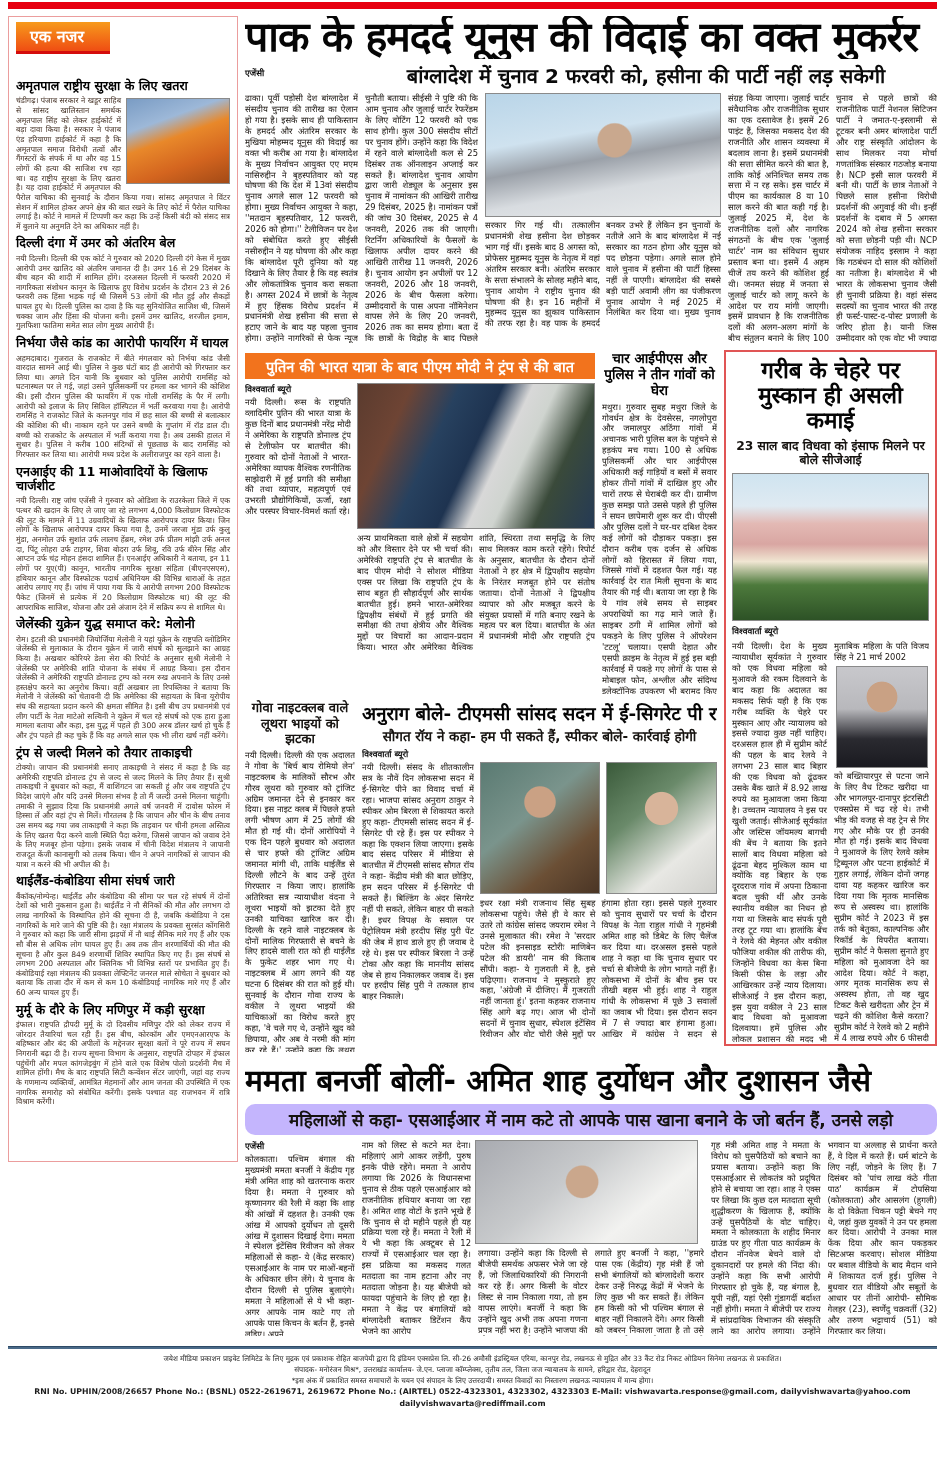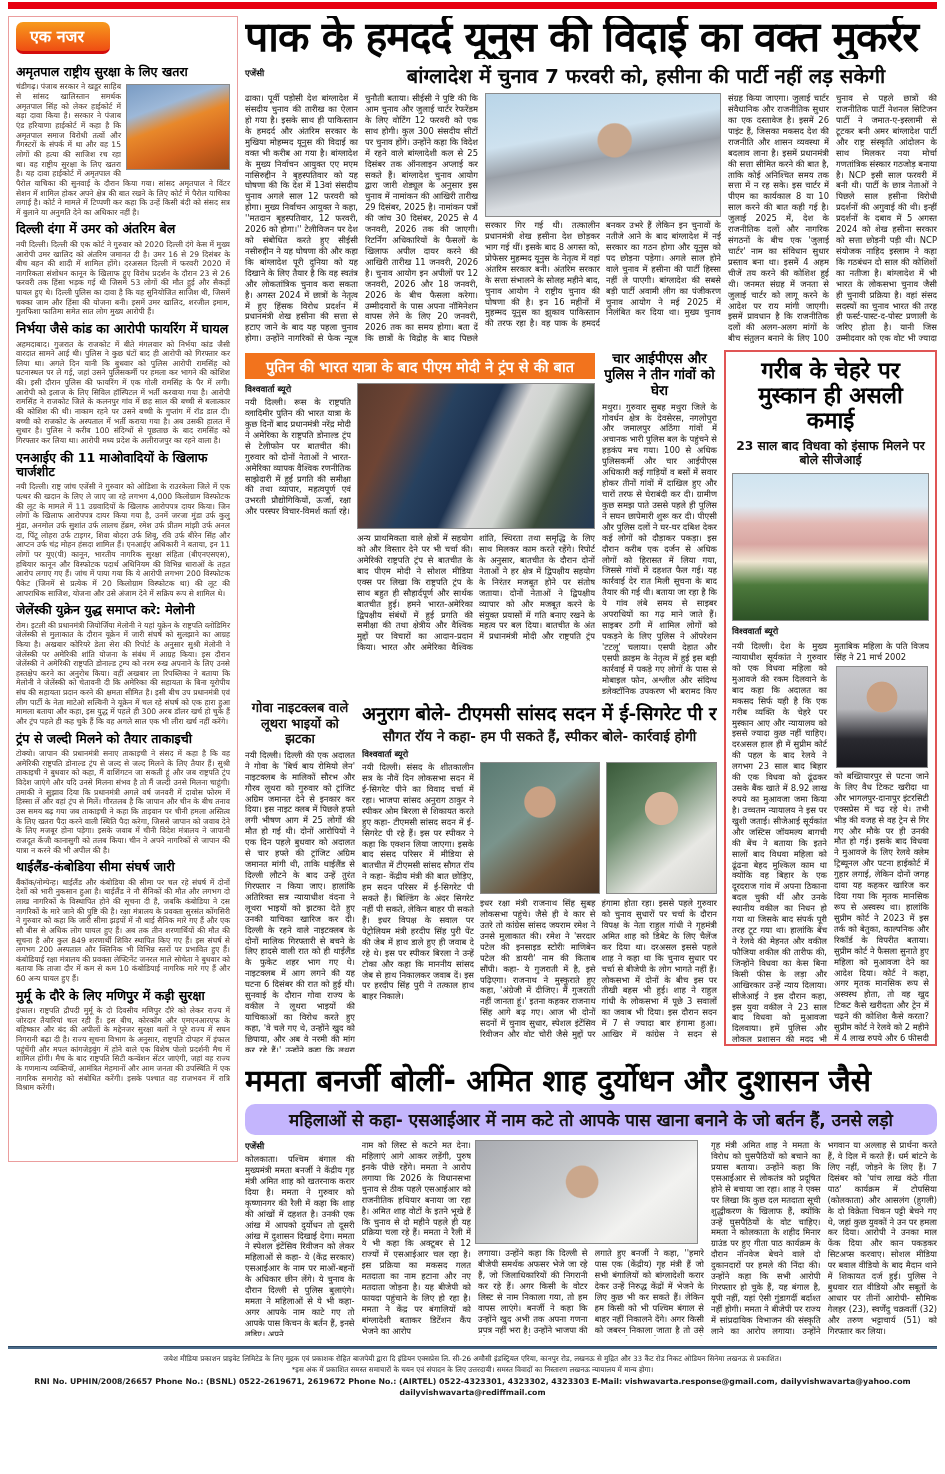--- a/index.html
+++ b/index.html
@@ -28,21 +28,21 @@
   .site-text { font-size:14px; font-weight:800; color:#111; }
   .red-band { height:7px; background:#e7000f; margin:2px 8px 0 8px; }
 
   
   .content { display:flex; margin:7px 8px 0 8px; align-items:flex-start; }
 
   
   .sidebar { width:230px; height:1146px; border:1px solid #eb9d9d; padding:5px 7px; overflow:hidden; }
   .sb-tab { display:inline-block; background:linear-gradient(180deg,#f79a1c,#ef4d13);
     color:#fff; font-weight:900; font-size:16px; padding:3px 26px 4px 14px;
-    border-bottom:3px solid #d40c0c; margin:0 0 6px 0;border-radius:7px; }
+    border-bottom:3px solid #d40c0c; margin:0 0 20px 0; }
   .sb-article h3 { font-size:12.6px; font-weight:800; color:#000; margin:5px 0 3px 0; line-height:1.15; }
   .sb-article p { font-size:7.6px; line-height:1.27; text-align:justify; color:#412e22; }
   .sb-photo { float:right; width:104px; height:86px; margin:2px 0 3px 5px; border:1px solid #b88;
     background:linear-gradient(160deg,#7a9cc4 0%,#9db8d8 28%,#e8882a 46%,#d4651f 72%,#a34a16 100%); }
 
   
   .main { flex:1; margin-left:7px; min-width:0; }
   .byline { font-size:8.6px; font-weight:800; color:#111; margin-bottom:2px; }
   .news-text { font-size:8.4px; line-height:1.3; text-align:justify; color:#1b1611; }
 
@@ -169,21 +169,21 @@
         <p>इंफाल। राष्ट्रपति द्रौपदी मुर्मू के दो दिवसीय मणिपुर दौरे को लेकर राज्य में जोरदार तैयारियां चल रही हैं। इस बीच, कोरकॉम और एमएनआरएफ के बहिष्कार और बंद की अपीलों के मद्देनजर सुरक्षा बलों ने पूरे राज्य में सघन निगरानी बढ़ा दी है। राज्य सूचना विभाग के अनुसार, राष्ट्रपति दोपहर में इंफाल पहुंचेंगी और मपल कांगजेइबुंग में होने वाले एक विशेष पोलो प्रदर्शनी मैच में शामिल होंगी। मैच के बाद राष्ट्रपति सिटी कन्वेंशन सेंटर जाएंगी, जहां वह राज्य के गणमान्य व्यक्तियों, आमंत्रित मेहमानों और आम जनता की उपस्थिति में एक नागरिक समारोह को संबोधित करेंगी। इसके पश्चात वह राजभवन में रात्रि विश्राम करेंगी।</p>
       </div>
     </div>
 
     <div class="main">
 
       <div>
         <div class="ms-headline">पाक के हमदर्द यूनुस की विदाई का वक्त मुकर्रर</div>
         <div class="ms-subrow">
           <div class="byline" style="width:110px;margin-top:5px">एजेंसी</div>
-          <div class="ms-subhead">बांग्लादेश में चुनाव 7 फरवरी को, हसीना की पार्टी नहीं लड़ सकेगी</div>
+          <div class="ms-subhead">बांग्लादेश में चुनाव 2 फरवरी को, हसीना की पार्टी नहीं लड़ सकेगी</div>
         </div>
         <div class="ms-body">
           <div class="ms-col news-text">ढाका। पूर्वी पड़ोसी देश बांग्लादेश में संसदीय चुनाव की तारीख का ऐलान हो गया है। इसके साथ ही पाकिस्तान के हमदर्द और अंतरिम सरकार के मुखिया मोहम्मद यूनुस की विदाई का वक्त भी करीब आ गया है। बांग्लादेश के मुख्य निर्वाचन आयुक्त एए मएम नासिरुद्दीन ने बृहस्पतिवार को यह घोषणा की कि देश में 13वां संसदीय चुनाव अगले साल 12 फरवरी को होगा। मुख्य निर्वाचन आयुक्त ने कहा, ''मतदान बृहस्पतिवार, 12 फरवरी, 2026 को होगा।'' टेलीविजन पर देश को संबोधित करते हुए सीईसी नसीरुद्दीन ने यह घोषणा की और कहा कि बांग्लादेश पूरी दुनिया को यह दिखाने के लिए तैयार है कि वह स्वतंत्र और लोकतांत्रिक चुनाव करा सकता है। अगस्त 2024 में छात्रों के नेतृत्व में हुए हिंसक विरोध प्रदर्शन में प्रधानमंत्री शेख हसीना की सत्ता से हटाए जाने के बाद यह पहला चुनाव होगा। उन्होंने नागरिकों से फेक न्यूज और अफवाहों से सावधान रहने की अपील की और इसे चुनावों से पहले एक बड़ी</div>
           <div class="ms-col news-text">चुनौती बताया। सीईसी ने पुष्टि की कि आम चुनाव और जुलाई चार्टर रेफरेंडम के लिए वोटिंग 12 फरवरी को एक साथ होगी। कुल 300 संसदीय सीटों पर चुनाव होंगे। उन्होंने कहा कि विदेश में रहने वाले बांग्लादेशी कल से 25 दिसंबर तक ऑनलाइन अप्लाई कर सकते हैं। बांग्लादेश चुनाव आयोग द्वारा जारी शेड्यूल के अनुसार इस चुनाव में नामांकन की आखिरी तारीख 29 दिसंबर, 2025 है। नामांकन पत्रों की जांच 30 दिसंबर, 2025 से 4 जनवरी, 2026 तक की जाएगी। रिटर्निंग अधिकारियों के फैसलों के खिलाफ अपील दायर करने की आखिरी तारीख 11 जनवरी, 2026 है। चुनाव आयोग इन अपीलों पर 12 जनवरी, 2026 और 18 जनवरी, 2026 के बीच फैसला करेगा। उम्मीदवारों के पास अपना नॉमिनेशन वापस लेने के लिए 20 जनवरी, 2026 तक का समय होगा। बता दें कि छात्रों के विद्रोह के बाद पिछले साल 5 अगस्त को अवामी लीग</div>
           <div class="ms-mid">
             <div class="photo photo-yunus"></div>
             <div class="ms-col3 news-text">सरकार गिर गई थी। तत्कालीन प्रधानमंत्री शेख हसीना देश छोड़कर भाग गई थीं। इसके बाद 8 अगस्त को, प्रोफेसर मुहम्मद यूनुस के नेतृत्व में वहां अंतरिम सरकार बनी। अंतरिम सरकार के सत्ता संभालने के सोलह महीने बाद, चुनाव आयोग ने राष्ट्रीय चुनाव की घोषणा की है। इन 16 महीनों में मुहम्मद यूनुस का झुकाव पाकिस्तान की तरफ रहा है। वह पाक के हमदर्द बनकर उभरे हैं लेकिन इन चुनावों के नतीजे आने के बाद बांग्लादेश में नई सरकार का गठन होगा और यूनुस को पद छोड़ना पड़ेगा। अगले साल होने वाले चुनाव में हसीना की पार्टी हिस्सा नहीं ले पाएगी। बांग्लादेश की सबसे बड़ी पार्टी अवामी लीग का पंजीकरण चुनाव आयोग ने मई 2025 में निलंबित कर दिया था। मुख्य चुनाव आयुक्त ने बताया कि उसी दिन जुलाई चार्टर को लेकर जनमत</div>
           </div>
           <div class="ms-col last news-text">संग्रह किया जाएगा। जुलाई चार्टर संवैधानिक और राजनीतिक सुधार का एक दस्तावेज है। इसमें 26 पाइंट हैं, जिसका मकसद देश की राजनीति और शासन व्यवस्था में बदलाव लाना है। इसमें प्रधानमंत्री की सत्ता सीमित करने की बात है, ताकि कोई अनिश्चित समय तक सत्ता में न रह सके। इस चार्टर में पीएम का कार्यकाल 8 या 10 साल करने की बात कही गई है। जुलाई 2025 में, देश के राजनीतिक दलों और नागरिक संगठनों के बीच एक 'जुलाई चार्टर' नाम का संविधान सुधार प्रस्ताव बना था। इसमें 4 अहम चीजें तय करने की कोशिश हुई थी। जनमत संग्रह में जनता से जुलाई चार्टर को लागू करने के आदेश पर राय मांगी जाएगी। इसमें प्रावधान है कि राजनीतिक दलों की अलग-अलग मांगों के बीच संतुलन बनाने के लिए 100 सदस्यीय ऊपरी सदन का गठन प्रतिनिधित्व के आधार पर किया जाएगा। यानी जिस पार्टी को जितने वोट मिलेंगे, उसी अनुपात में उसे सीटें दी जाएंगी।</div>
           <div class="ms-col last news-text">चुनाव से पहले छात्रों की राजनीतिक पार्टी नेशनल सिटिजन पार्टी ने जमात-ए-इस्लामी से टूटकर बनी अमर बांग्लादेश पार्टी और राष्ट्र संस्कृति आंदोलन के साथ मिलकर नया मोर्चा गणतांत्रिक संस्कार गठजोड़ बनाया है। NCP इसी साल फरवरी में बनी थी। पार्टी के छात्र नेताओं ने पिछले साल हसीना विरोधी प्रदर्शनों की अगुवाई की थी। इन्हीं प्रदर्शनों के दबाव में 5 अगस्त 2024 को शेख हसीना सरकार को सत्ता छोड़नी पड़ी थी। NCP संयोजक नाहिद इस्लाम ने कहा कि गठबंधन दो साल की कोशिशों का नतीजा है। बांग्लादेश में भी भारत के लोकसभा चुनाव जैसी ही चुनावी प्रक्रिया है। वहां संसद सदस्यों का चुनाव भारत की तरह ही फर्स्ट-पास्ट-द-पोस्ट प्रणाली के जरिए होता है। यानी जिस उम्मीदवार को एक वोट भी ज्यादा मिलेगा, उसी की जीत होगी। चुनाव परिणाम आने के बाद सबसे बड़ी पार्टी या गठबंधन के सांसद अपने नेता का चुनाव करते हैं और वही प्रधानमंत्री बनता है। राष्ट्रपति देश के प्रधानमंत्री पद की शपथ दिलाते हैं।</div>
@@ -267,19 +267,20 @@
         </div>
       </div>
 
     </div>
   </div>
 
   <div class="footer">
     <div class="footer-rule"></div>
     <div class="footer-lines">
       <div>जयेश मीडिया प्रकाशन प्राइवेट लिमिटेड के लिए मुद्रक एवं प्रकाशक रोहित बाजपेयी द्वारा दि इंडियन एक्सप्रेस लि. सी-26 अमौसी इंडस्ट्रियल एरिया, कानपुर रोड, लखनऊ से मुद्रित और 33 कैंट रोड निकट ओडियन सिनेमा लखनऊ से प्रकाशित।</div>
+      <div>संपादक- मनोरंजन मिश्र*, उत्तराखंड कार्यालय- जे.एन. प्लाजा कॉम्प्लेक्स, तृतीय तल, जिला जज न्यायालय के सामने, हरिद्वार रोड, देहरादून</div>
       <div>*इस अंक में प्रकाशित समस्त समाचारों के चयन एवं संपादन के लिए उत्तरदायी। समस्त विवादों का निस्तारण लखनऊ न्यायालय में मान्य होगा।</div>
       <div class="fl4">RNI No. UPHIN/2008/26657 Phone No.:  (BSNL) 0522-2619671, 2619672 Phone No.: (AIRTEL) 0522-4323301, 4323302, 4323303  E-Mail: vishwavarta.response@gmail.com,  dailyvishwavarta@yahoo.com dailyvishwavarta@rediffmail.com</div>
     </div>
 
   </div>
 
 </div>
 
 </body></html>

